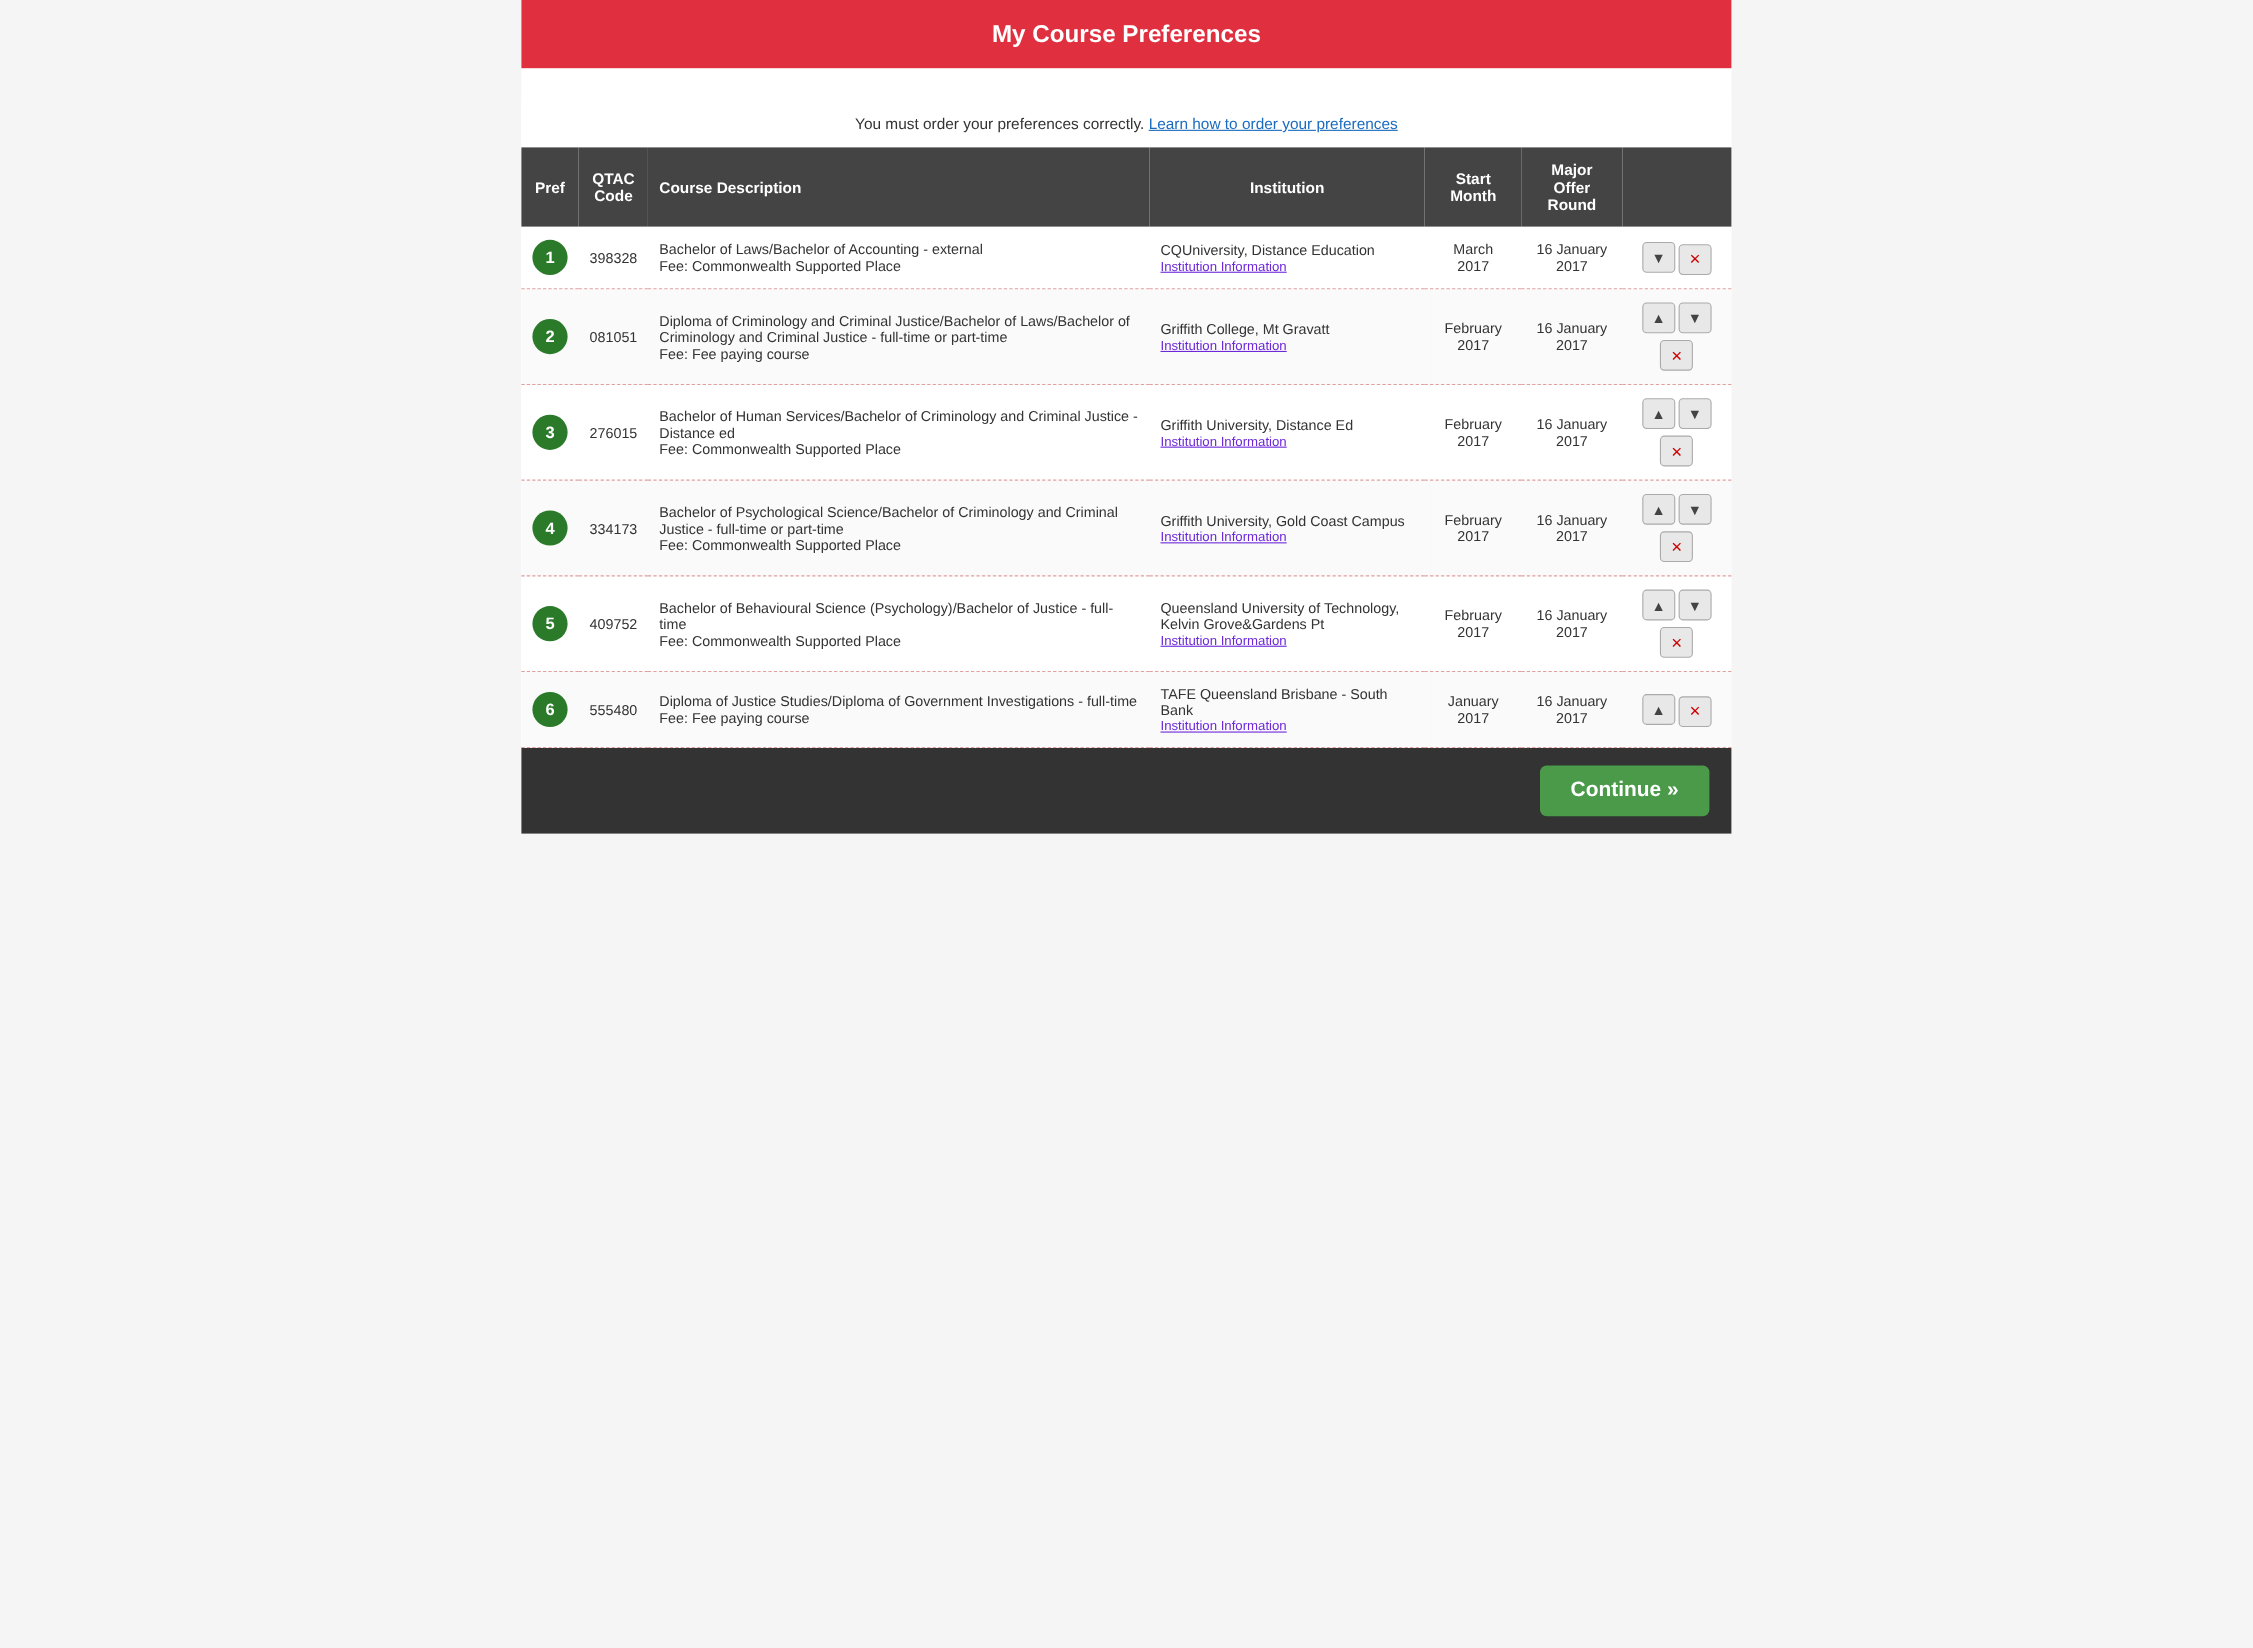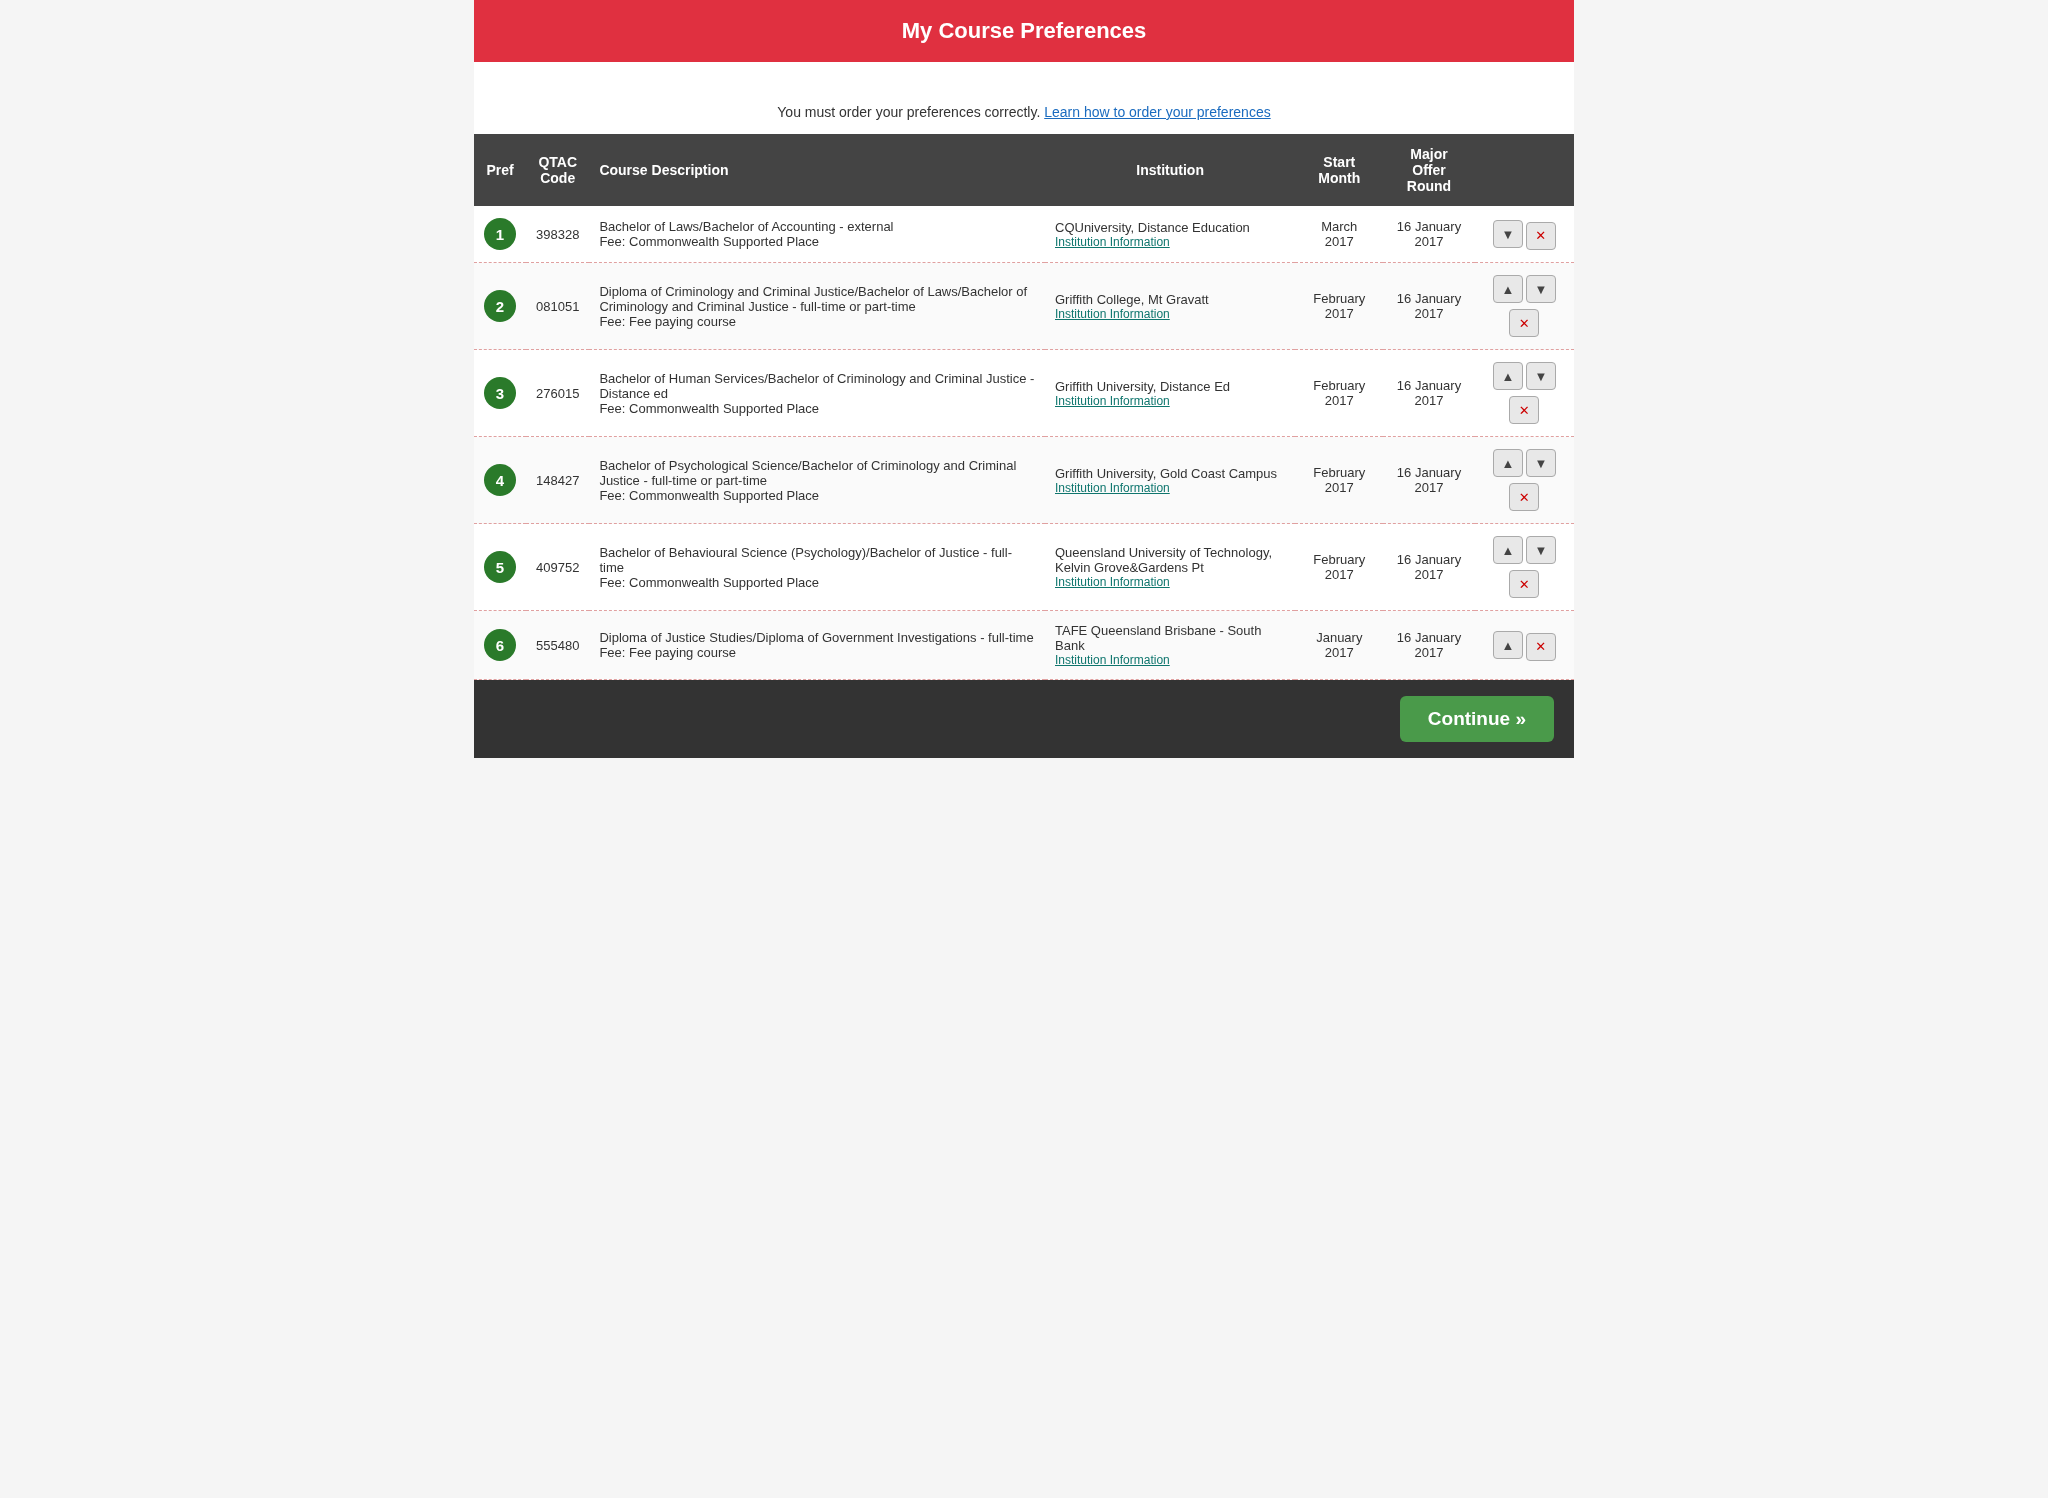--- a/index.html
+++ b/index.html
@@ -72,21 +72,21 @@
       height: 32px;
       border-radius: 50%;
       background: #2a7a2a;
       color: #fff;
       font-weight: bold;
       font-size: 15px;
     }
 
     
     .inst-info-link {
-      color: #0f766e;
+      color: #6d28d9;
       text-decoration: underline;
       font-size: 12px;
       cursor: pointer;
       display: block;
       margin-top: 0;
     }
 
     
     .action-buttons {
       display: flex;
@@ -213,21 +213,21 @@
                   <button class="btn-arrow">▼</button>
                 </div>
                 <div class="btn-row-bottom">
                   <button class="btn-remove">✕</button>
                 </div>
               </div>
             </td>
           </tr>
           <tr>
             <td><span class="pref-badge">4</span></td>
-            <td>148427</td>
+            <td>334173</td>
             <td class="desc-col">Bachelor of Psychological Science/Bachelor of Criminology and Criminal Justice - full-time or part-time<br>Fee: Commonwealth Supported Place</td>
             <td class="inst-col"><span>Griffith University, Gold Coast Campus</span><a href="#" class="inst-info-link">Institution Information</a></td>
             <td>February 2017</td>
             <td>16 January 2017</td>
             <td>
               <div class="action-buttons">
                 <div class="btn-row-top">
                   <button class="btn-arrow">▲</button>
                   <button class="btn-arrow">▼</button>
                 </div>

